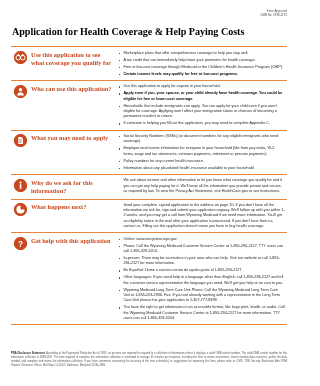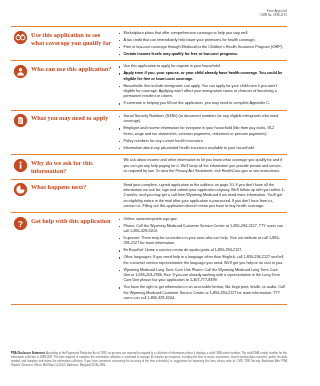--- a/index.html
+++ b/index.html
@@ -122,20 +122,21 @@
 </head>
 <body>
 
 <div class="page">
 
   <div class="omb">
     <div>Form Approved</div>
     <div>OMB No. 0938-1191</div>
   </div>
 
+  <div class="doc-title">Application for Health Coverage &amp; Help Paying Costs</div>
 
   <div class="sections">
 
     <div class="section">
       <div class="sec-left">
         <span class="icon-circle">
           <svg viewBox="0 0 13 13">
               <circle cx="6.5" cy="6.5" r="6.5" fill="#c8491f"></circle>
               <circle cx="4.3" cy="6.6" r="2.3" fill="none" stroke="#fff" stroke-width="1"></circle>
               <circle cx="8.7" cy="6.6" r="2.3" fill="none" stroke="#fff" stroke-width="1"></circle>

